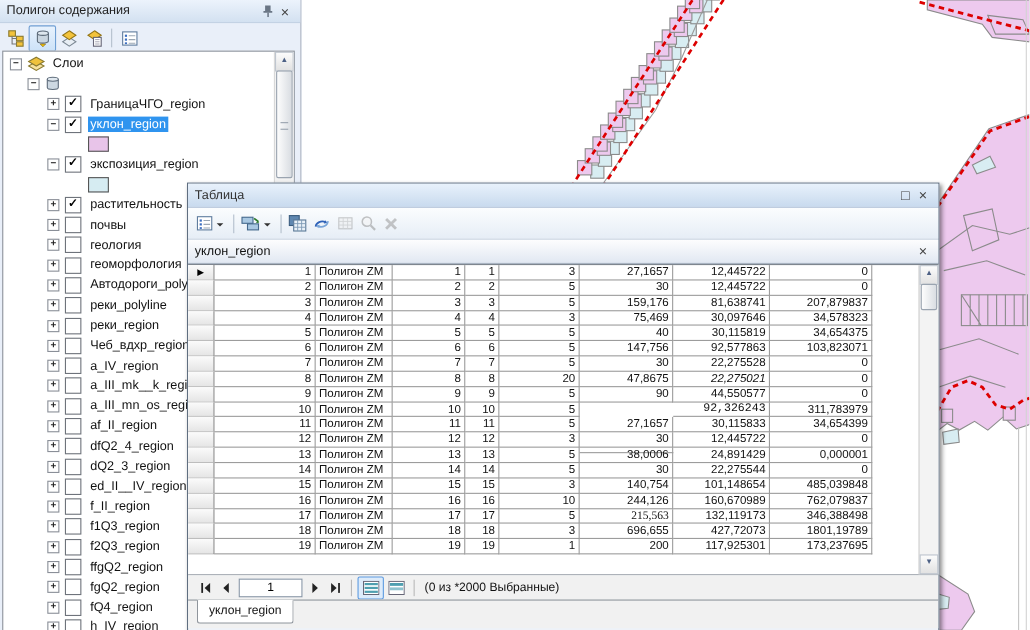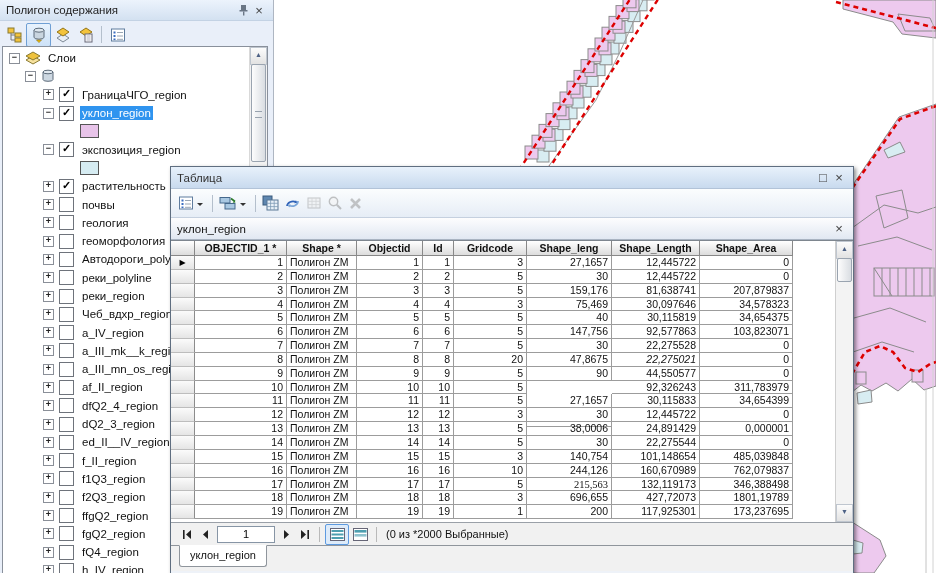--- a/index.html
+++ b/index.html
@@ -457,31 +457,20 @@
     </div>
 
     <div class="twin-source">
       <span>уклон_region</span>
       <span class="spacer"></span>
       <span class="titlebtn">×</span>
     </div>
 
     <div class="grid-area">
       <div class="grid-cols">
-        <div class="grid-head" id="grid-head">
-            <div class="hcell" style="width: 24px;"></div>
-            <div class="hcell" style="width: 92px;">OBJECTID_1 *</div>
-            <div class="hcell" style="width: 70px;">Shape *</div>
-            <div class="hcell" style="width: 66px;">Objectid</div>
-            <div class="hcell" style="width: 31px;">Id</div>
-            <div class="hcell" style="width: 73px;">Gridcode</div>
-            <div class="hcell" style="width: 85px;">Shape_leng</div>
-            <div class="hcell" style="width: 88px;">Shape_Length</div>
-            <div class="hcell" style="width: 93px;">Shape_Area</div>
-          </div>
         <div id="grid-rows">
             <div class="grow">
               <div class="selc">▶</div>
               <div class="cell num" style="width: 92px;">1</div>
               <div class="cell" style="width: 70px;">Полигон ZM</div>
               <div class="cell num" style="width: 66px;">1</div>
               <div class="cell num" style="width: 31px;">1</div>
               <div class="cell num" style="width: 73px;">3</div>
               <div class="cell num" style="width: 85px;">27,1657</div>
               <div class="cell num" style="width: 88px;">12,445722</div>
@@ -576,21 +565,21 @@
               <div class="cell num" style="width: 93px;">0</div>
             </div>
             <div class="grow">
               <div class="selc"></div>
               <div class="cell num" style="width: 92px;">10</div>
               <div class="cell" style="width: 70px;">Полигон ZM</div>
               <div class="cell num" style="width: 66px;">10</div>
               <div class="cell num" style="width: 31px;">10</div>
               <div class="cell num" style="width: 73px;">5</div>
               <div class="cell num" style="width: 85px; margin-top: 45px;">156,729</div>
-              <div class="cell num" style="width: 88px;">92,326243</div>
+              <div class="cell num" style="width: 88px; font-family: Liberation Mono, monospace;">92,326243</div>
               <div class="cell num" style="width: 93px;">311,783979</div>
             </div>
             <div class="grow">
               <div class="selc"></div>
               <div class="cell num" style="width: 92px;">11</div>
               <div class="cell" style="width: 70px;">Полигон ZM</div>
               <div class="cell num" style="width: 66px;">11</div>
               <div class="cell num" style="width: 31px;">11</div>
               <div class="cell num" style="width: 73px;">5</div>
               <div class="cell num" style="width: 85px;">27,1657</div>

